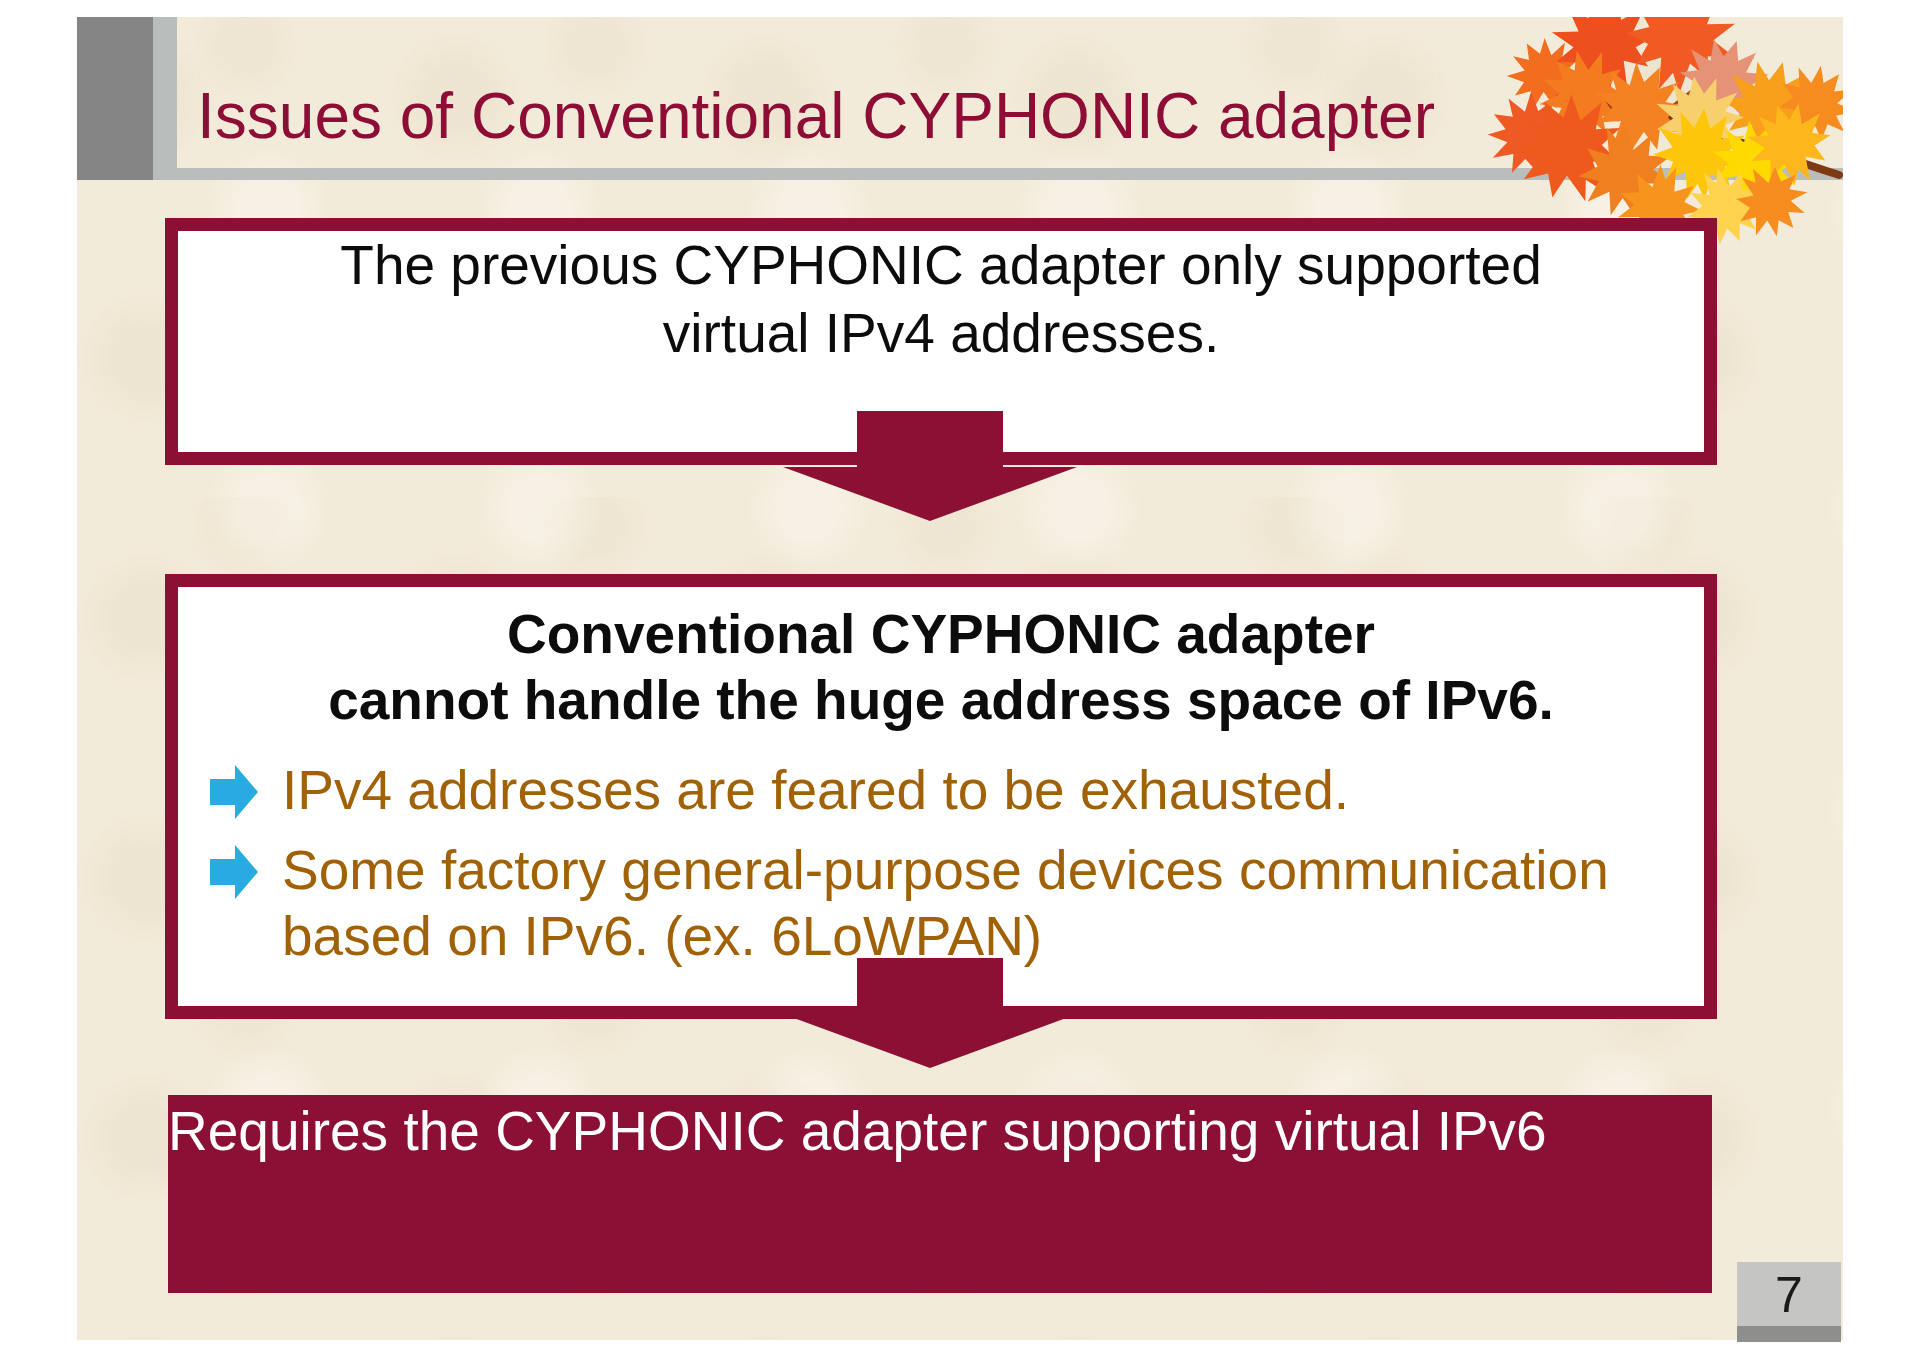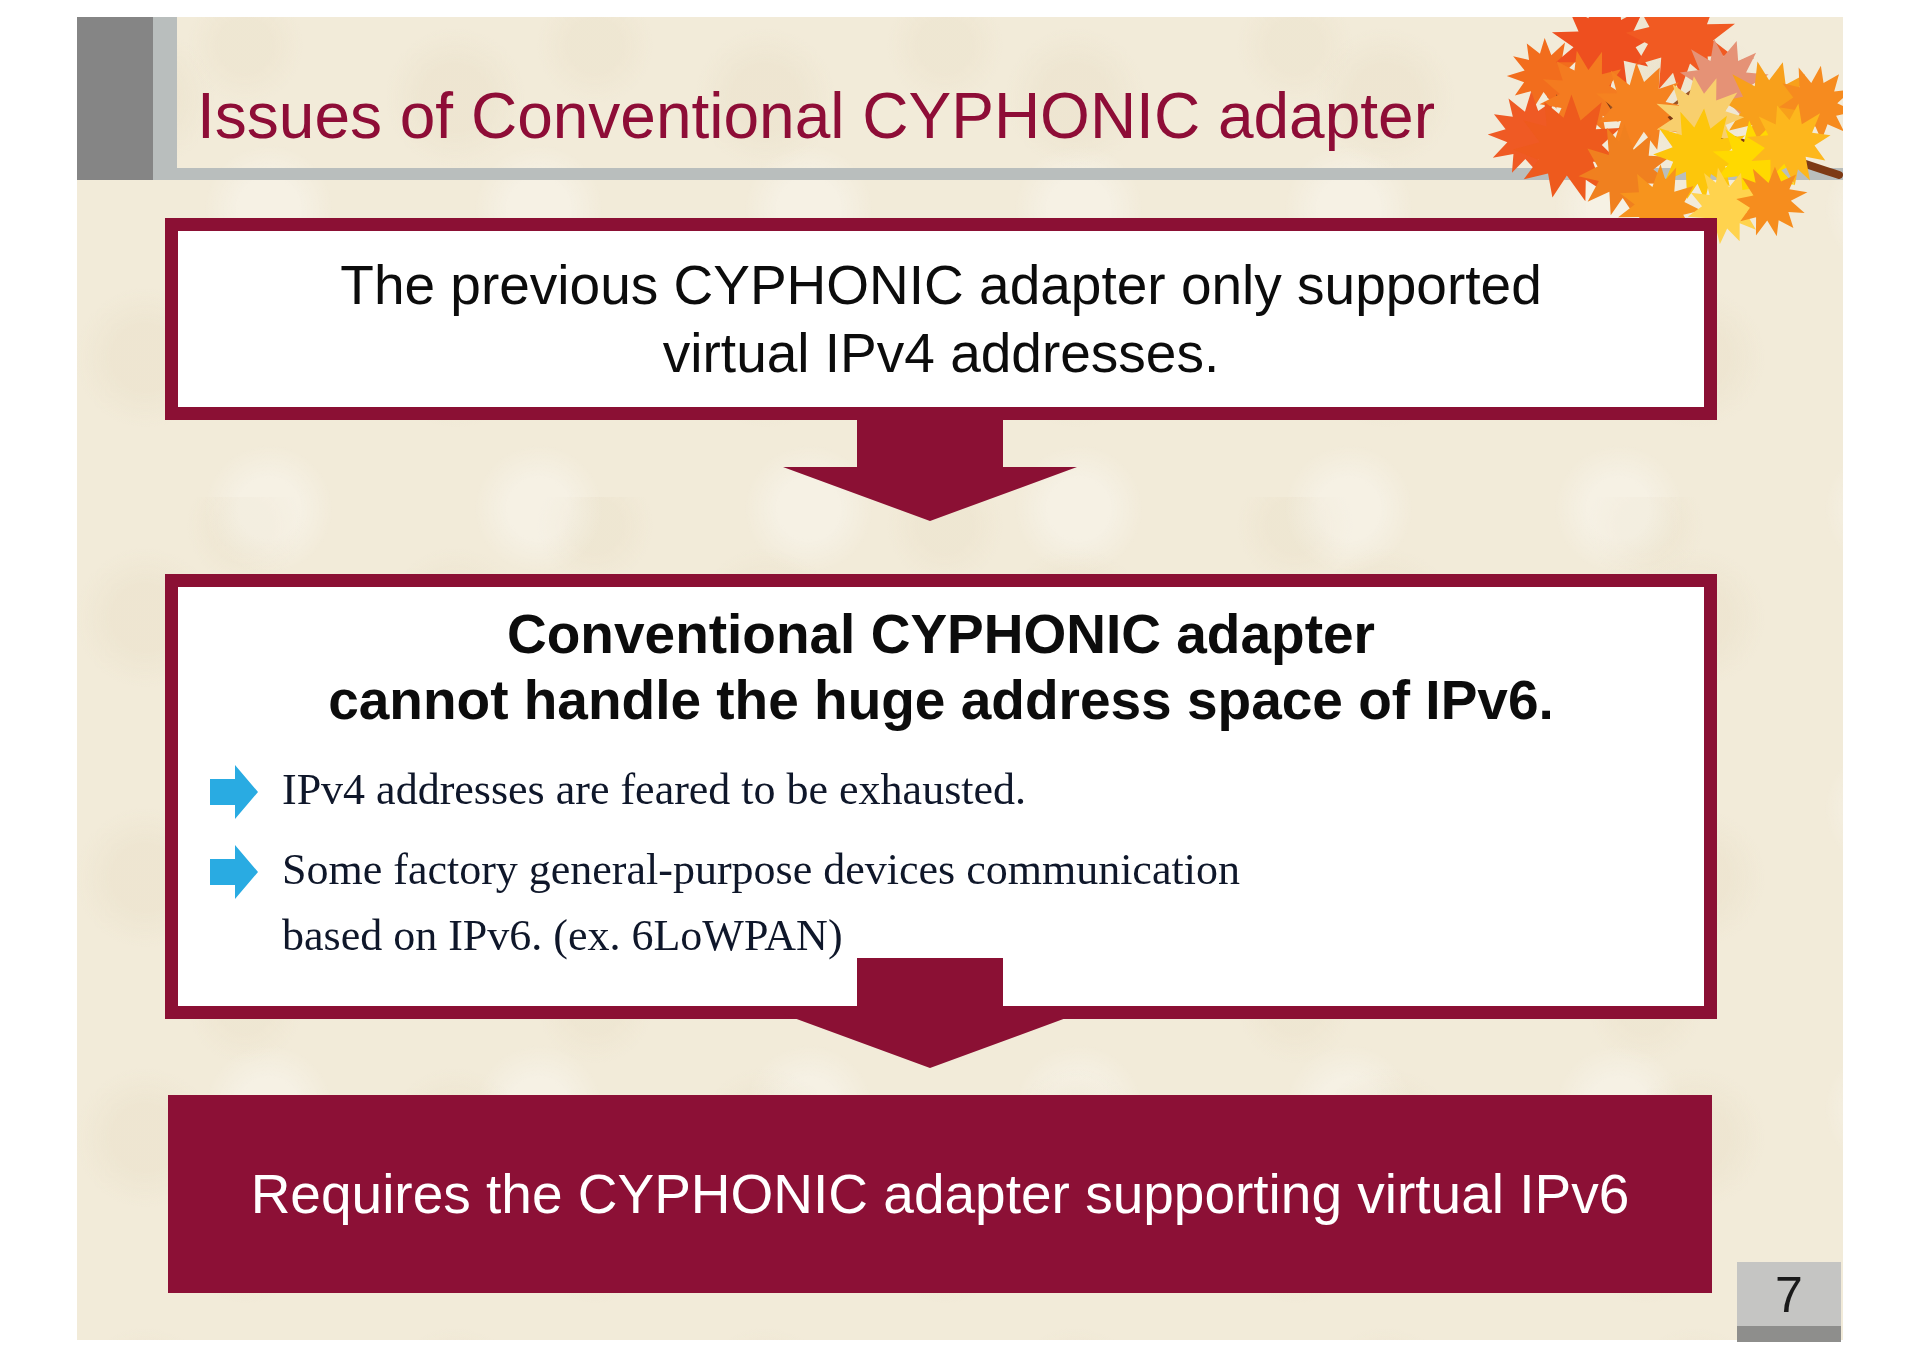--- a/index.html
+++ b/index.html
@@ -19,42 +19,42 @@
   
   .header-bar-dark { position:absolute; left:0; top:0; width:76px; height:163px; background:#858585; }
   .header-shadow-v { position:absolute; left:76px; top:0; width:24px; height:163px; background:#b9bebd; }
   .header-shadow-h { position:absolute; left:76px; top:151px; width:1690px; height:12px; background:#b9bebd; }
   .slide-title { position:absolute; left:120px; top:59px; width:1430px; height:80px;
                  line-height:80px; font-size:64px; color:#8e0d37; white-space:nowrap; }
 
   .leaves { position:absolute; left:1386px; top:0; width:380px; height:250px; }
 
   
-  .box-premise { position:absolute; left:88px; top:201px; width:1552px; height:202px;
+  .box-premise { position:absolute; left:88px; top:201px; width:1552px; height:247px;
                  background:#ffffff; border:13px solid #8b1034;
-                 display:flex; flex-direction:column; justify-content:center; }
+                 display:flex; flex-direction:column; }
   .box-premise .line { text-align:center; font-size:55px; line-height:68px; color:#0c0c0c; }
 
   .flow-arrow { position:absolute; width:294px; height:110px; }
   .flow-arrow.a1 { left:706px; top:394px; }
   .flow-arrow.a2 { left:706px; top:941px; }
 
   .box-problem { position:absolute; left:88px; top:521px; width:1552px; height:445px;
                  background:#ffffff; border:13px solid #8b1034;margin-top:36px; }
   .box-problem .heading { padding-top:14px; }
   .box-problem .heading .line { text-align:center; font-weight:bold; font-size:55px;
                                 line-height:66px; color:#0c0c0c; }
   .bullets { margin-top:24px; }
   .bullet-row { display:flex; align-items:flex-start; margin-left:32px; }
   .bullet-row + .bullet-row { margin-top:14px; }
   .bullet-icon { flex:0 0 48px; width:48px; height:54px; margin-top:8px; margin-right:24px; }
-  .bullet-text { font-size:44px; line-height:66px; color:#0f172a;font-family:Liberation Serif, serif; }
+  .bullet-text { font-size:55px; line-height:66px; color:#a16207; }
 
   .box-conclusion { position:absolute; left:91px; top:1078px; width:1544px; height:198px;
-                    background:#8c1036; display:flex; flex-direction:column; justify-content:center; }
+                    background:#8c1036; display:flex; flex-direction:row; justify-content:space-between; }
   .box-conclusion .line { text-align:center; font-size:55px; line-height:72px; color:#ffffff; }
 
   
   .page-number-box { position:absolute; left:1660px; top:1245px; width:104px; height:80px;
                      background:#c5c5c3; }
   .page-number-strip { position:absolute; left:0; bottom:0; width:100%; height:16px; background:#8e8e8c; }
   .page-number { position:absolute; left:0; top:2px; width:100%; height:62px; line-height:62px;
                  text-align:center; font-size:50px; color:#1a1a1a; }
 </style>
 </head>

